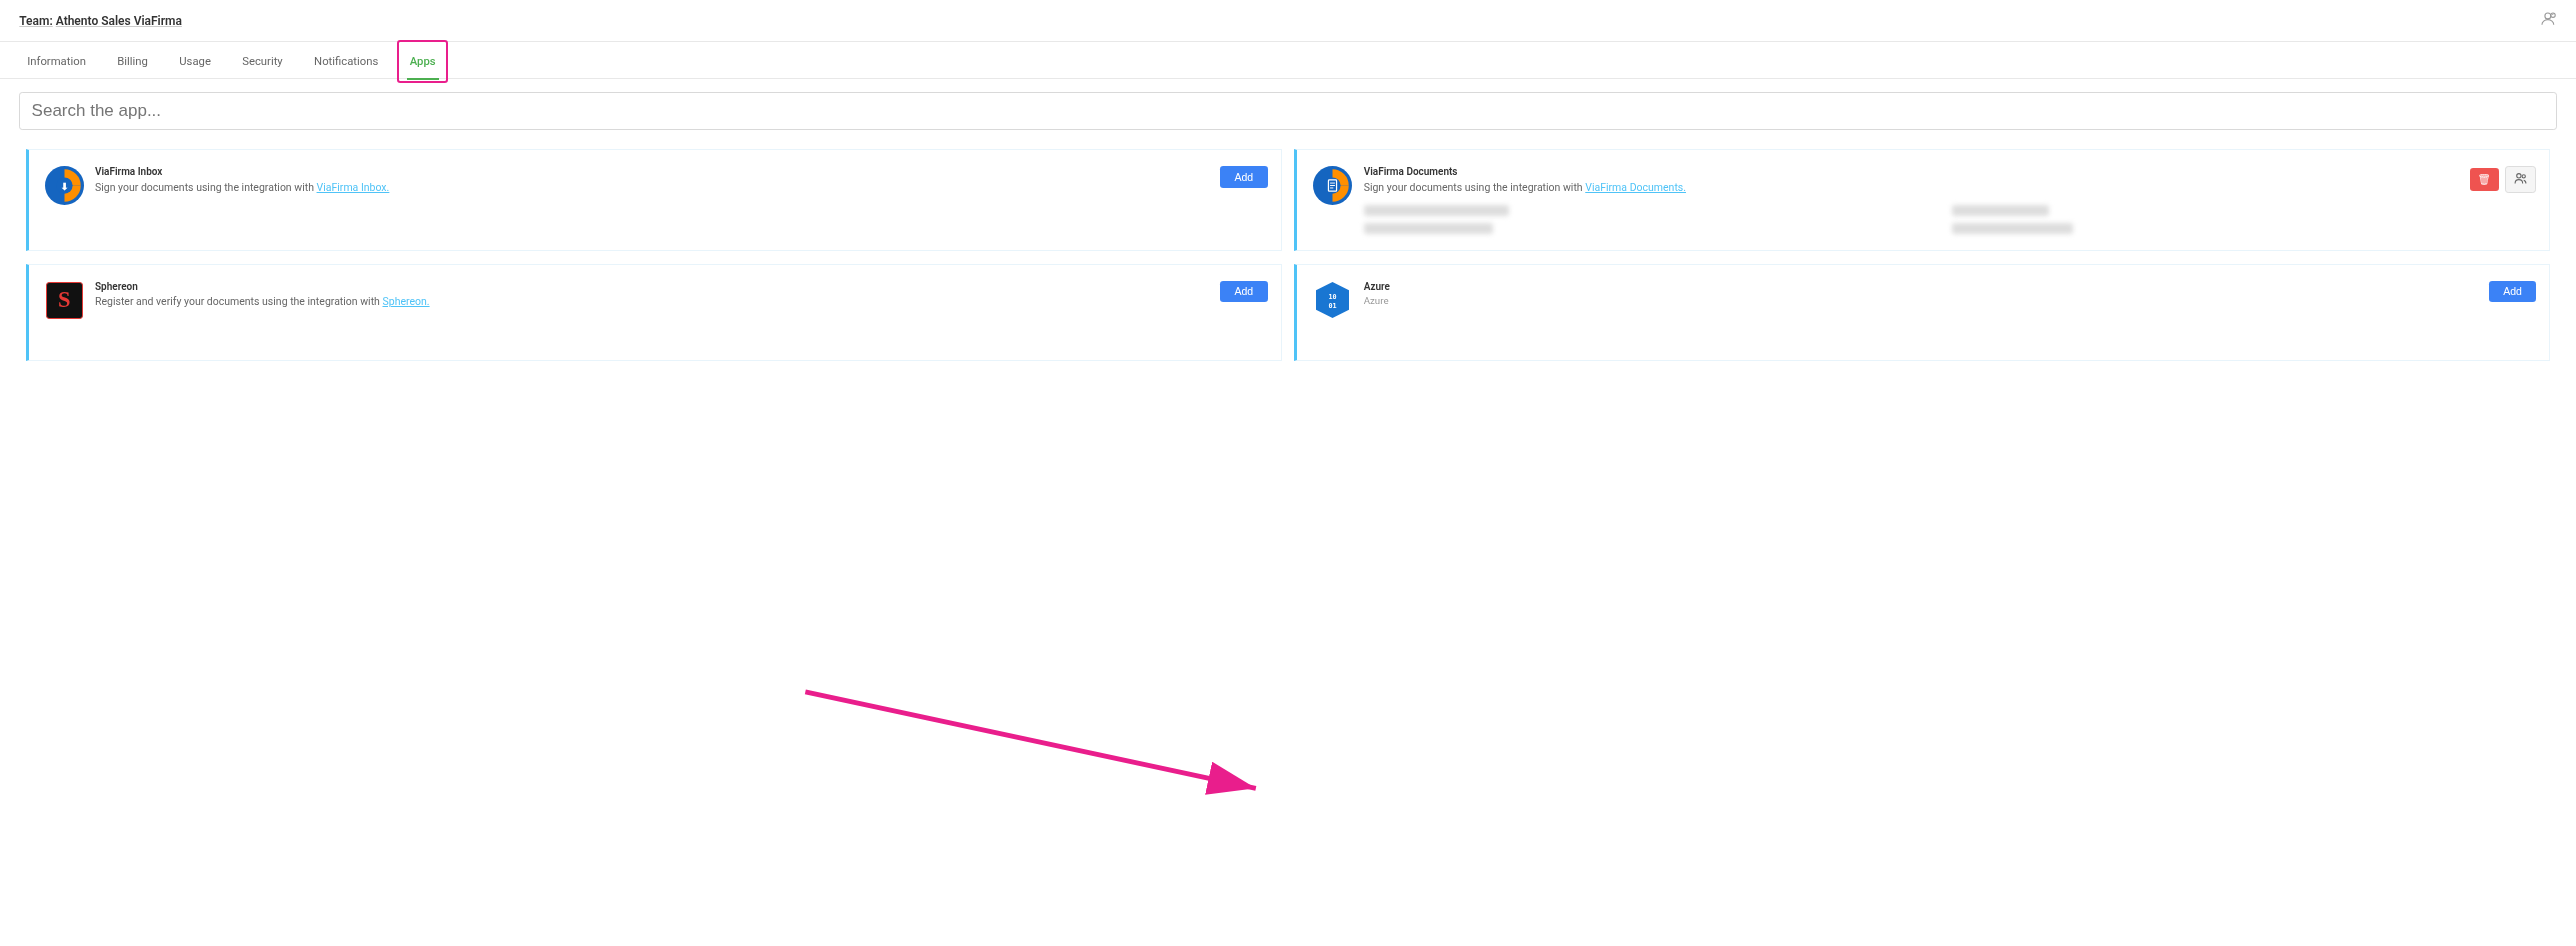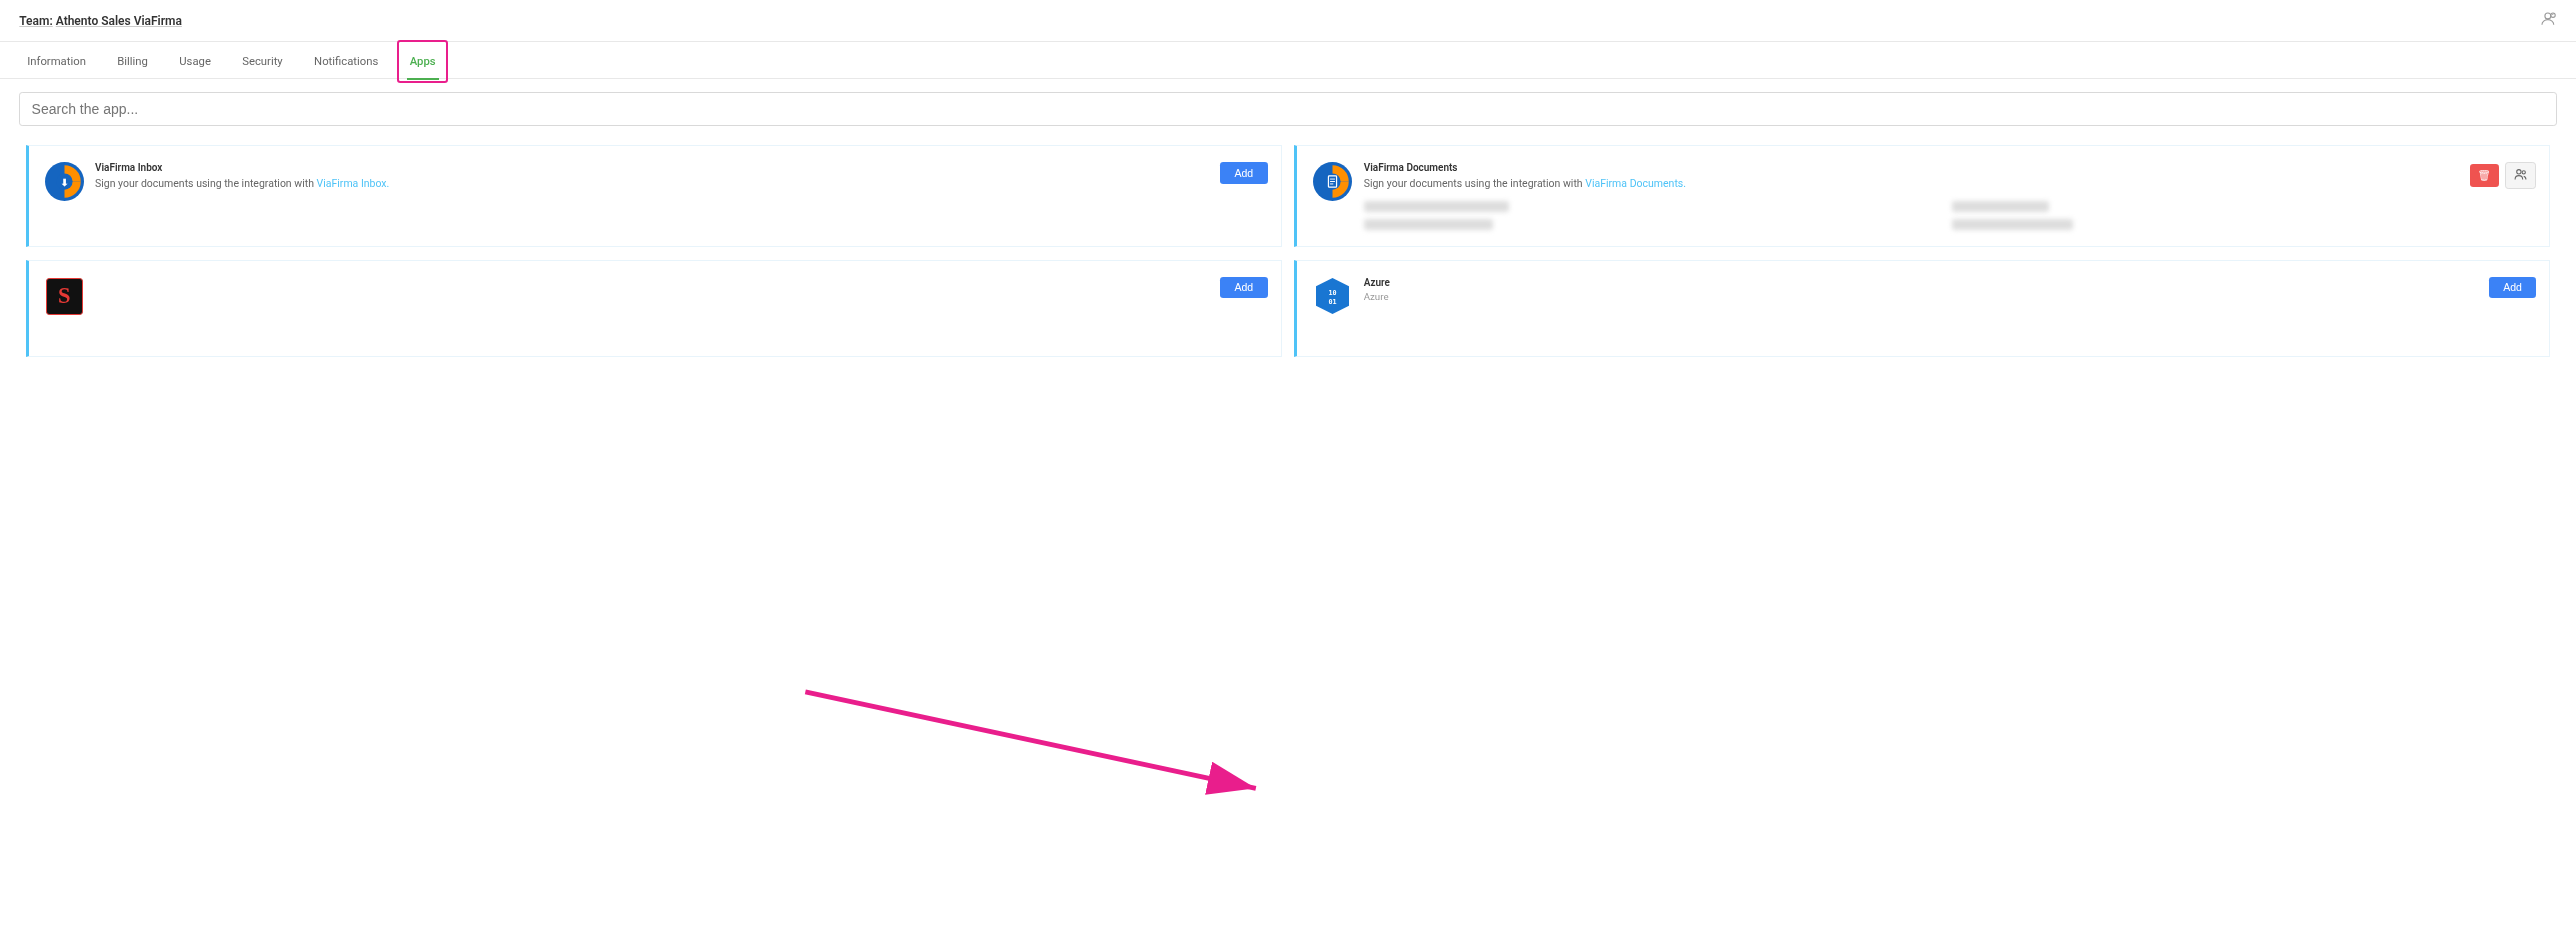--- a/index.html
+++ b/index.html
@@ -71,21 +71,21 @@
 
     
     .search-container {
       padding: 13px 19.3px;
     }
     .search-input {
       width: 100%;
       padding: 8px 11.3px;
       border: 0.8px solid #d9d9d9;
       border-radius: 3.2px;
-      font-size: 14px;
+      font-size: 17px;
       color: #999;
       outline: none;
     }
 
     
     .apps-grid {
       display: grid;
       grid-template-columns: 1fr 1fr;
       gap: 0;
       padding: 0 19.3px;
@@ -146,20 +146,21 @@
       font-weight: 600;
       color: #333;
       margin-bottom: 3.2px;
     }
     .app-desc {
       font-size: 10.5px;
       color: #666;
     }
     .app-desc .highlight {
       color: #4fc3f7;
+      text-decoration: underline;
     }
 
     .app-action {
       position: absolute;
       top: 16px;
       right: 13px;
       display: flex;
       gap: 6.4px;
       align-items: center;
     }
@@ -326,20 +327,27 @@
         </svg>
       </button>
     </div>
   </div>
 
   <div class="app-card">
     <div class="app-card-content">
       <div class="app-logo">
         <div class="sphereon-logo">S</div>
       </div>
+      <div class="app-info">
+        <div class="app-name">Sphereon</div>
+        <div class="app-desc">
+          <span>Register and verify your documents using the integration with</span>
+          <span class="highlight"> Sphereon.</span>
+        </div>
+      </div>
     </div>
     <div class="app-action">
       <button class="btn-add">Add</button>
     </div>
   </div>
 
   <div class="app-card">
     <div class="app-card-content">
       <div class="app-logo">
 

